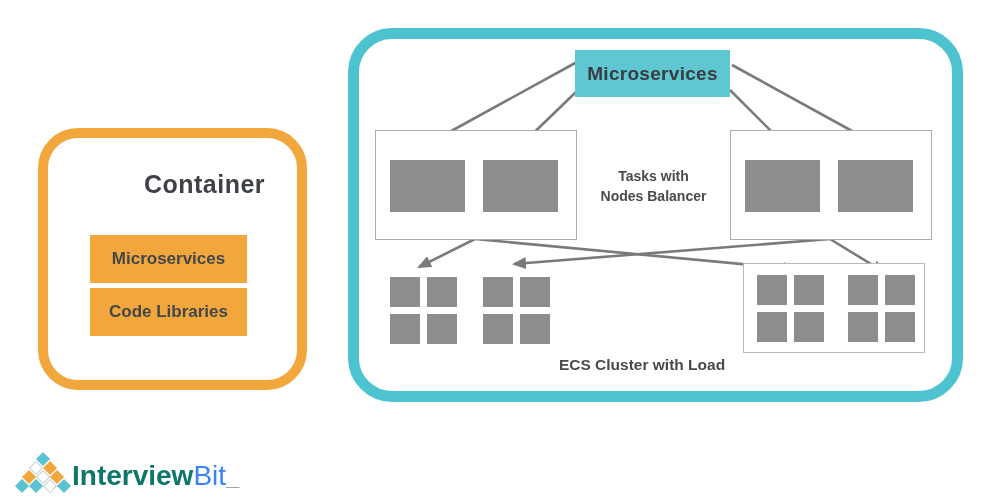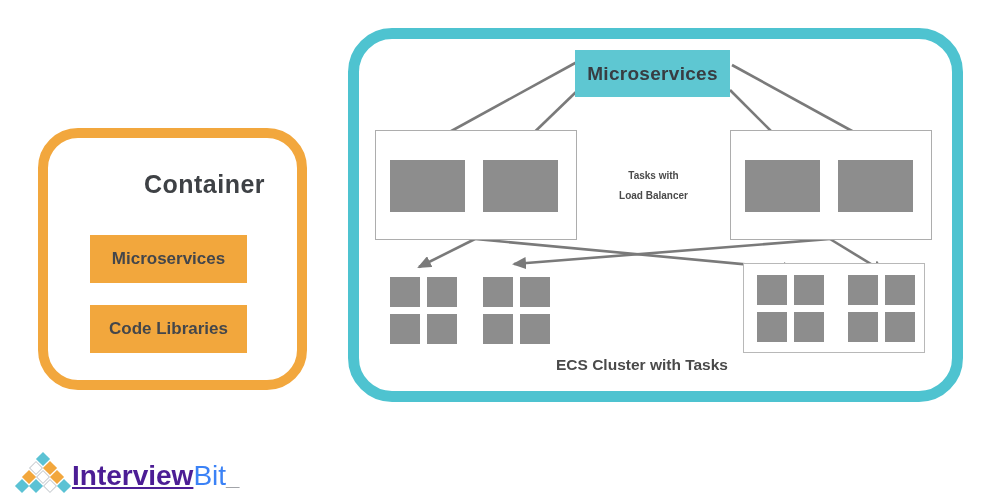--- a/index.html
+++ b/index.html
@@ -17,21 +17,21 @@
   .left-title{
     left:38px;top:170px;width:269px;text-align:center;
     font-size:25px;font-weight:bold;color:#3E4145;letter-spacing:.5px;margin-left:32px;
   }
   .orange-box{
     left:90px;width:157px;height:48px;background:#F2A73D;
     display:flex;align-items:center;justify-content:center;
     font-size:17px;font-weight:bold;color:#43464B;
   }
   .orange-box.b1{top:235px;}
-  .orange-box.b2{top:305px;text-align:right;}
+  .orange-box.b2{top:288px;text-align:right;}
 
   
   .right-panel{
     left:348px;top:28px;width:615px;height:374px;box-sizing:border-box;
     border:11px solid #4EC3D0;border-radius:44px;background:#ffffff;
   }
   .teal-box{
     left:575px;top:50px;width:155px;height:47px;background:#5EC7D2;
     display:flex;align-items:center;justify-content:center;
     font-size:19px;font-weight:bold;color:#383D42;letter-spacing:.3px;
@@ -43,21 +43,21 @@
   .task-box.tb-left{left:375px;}
   .task-box.tb-right{left:730px;}
   .task-rect{
     position:absolute;top:29px;width:75px;height:52px;background:#8D8D8D;
   }
   .task-rect.r1{left:14px;}
   .task-rect.r2{left:107px;}
 
   .tasks-label{
     left:577px;top:166px;width:153px;text-align:center;
-    font-size:10px;line-height:20px;color:#4A4A4A;font-weight:bold;
+    font-size:14px;line-height:20px;color:#4A4A4A;font-weight:bold;
   }
 
   .node-group{width:67px;height:67px;display:grid;grid-template-columns:30px 30px;
     grid-template-rows:30px 30px;gap:7px;}
   .node-sq{background:#8D8D8D;width:30px;height:30px;}
   .ng1{left:390px;top:277px;}
   .ng2{left:483px;top:277px;}
   .cluster-box{
     left:743px;top:263px;width:182px;height:90px;box-sizing:border-box;
     border:1px solid #B8B8B8;background:#ffffff;
@@ -74,21 +74,21 @@
   svg.arrows{left:0;top:0;pointer-events:none;}
   svg.arrows line{stroke:#7A7A7A;stroke-width:2.6;}
 
   
   .logo{left:20px;top:446px;width:240px;height:58px;}
   .diamond{position:absolute;width:10px;height:10px;transform:rotate(45deg);}
   .d-teal{background:#5BC2D4;}
   .d-orange{background:#F2A73D;}
   .d-white{background:#ffffff;border:1.5px solid #C9CDD1;box-sizing:border-box;}
   .logo-text{position:absolute;left:52px;top:14px;font-size:28px;white-space:nowrap;}
-  .logo-primary{font-weight:bold;color:#4c1d95;text-decoration:underline;}
+  .logo-primary{font-weight:bold;color:#0f766e;}
   .logo-secondary{font-weight:normal;color:#3b82f6;}
   .logo-cursor{font-weight:bold;color:#9B9EA3;font-size:24px;}
 </style>
 </head>
 <body>
 
 <div class="stage">
 
   <div class="abs left-panel"></div>
   <div class="abs left-title">Container</div>
@@ -119,21 +119,21 @@
     <div class="task-rect r1"></div>
     <div class="task-rect r2"></div>
   </div>
   <div class="abs task-box tb-right">
     <div class="task-rect r1"></div>
     <div class="task-rect r2"></div>
   </div>
 
   <div class="abs tasks-label">
     <div>Tasks with</div>
-    <div>Load Balancer</div>
+    <div>Nodes Balancer</div>
   </div>
 
   <div class="abs node-group ng1">
     <div class="node-sq"></div>
     <div class="node-sq"></div>
     <div class="node-sq"></div>
     <div class="node-sq"></div>
   </div>
   <div class="abs node-group ng2">
     <div class="node-sq"></div>
@@ -148,21 +148,21 @@
     <div class="node-sq"></div>
     <div class="node-sq"></div>
   </div>
   <div class="abs node-group ng4">
     <div class="node-sq"></div>
     <div class="node-sq"></div>
     <div class="node-sq"></div>
     <div class="node-sq"></div>
   </div>
 
-  <div class="abs cluster-label">ECS Cluster with Tasks</div>
+  <div class="abs cluster-label">ECS Cluster with Load</div>
 
   <div class="abs logo">
     <span class="diamond d-teal" style="left:18px;top:8px;"></span>
     <span class="diamond d-white" style="left:11px;top:17px;"></span>
     <span class="diamond d-orange" style="left:25px;top:17px;"></span>
     <span class="diamond d-orange" style="left:4px;top:26px;"></span>
     <span class="diamond d-white" style="left:18px;top:26px;"></span>
     <span class="diamond d-orange" style="left:32px;top:26px;"></span>
     <span class="diamond d-teal" style="left:-3px;top:35px;"></span>
     <span class="diamond d-teal" style="left:11px;top:35px;"></span>

